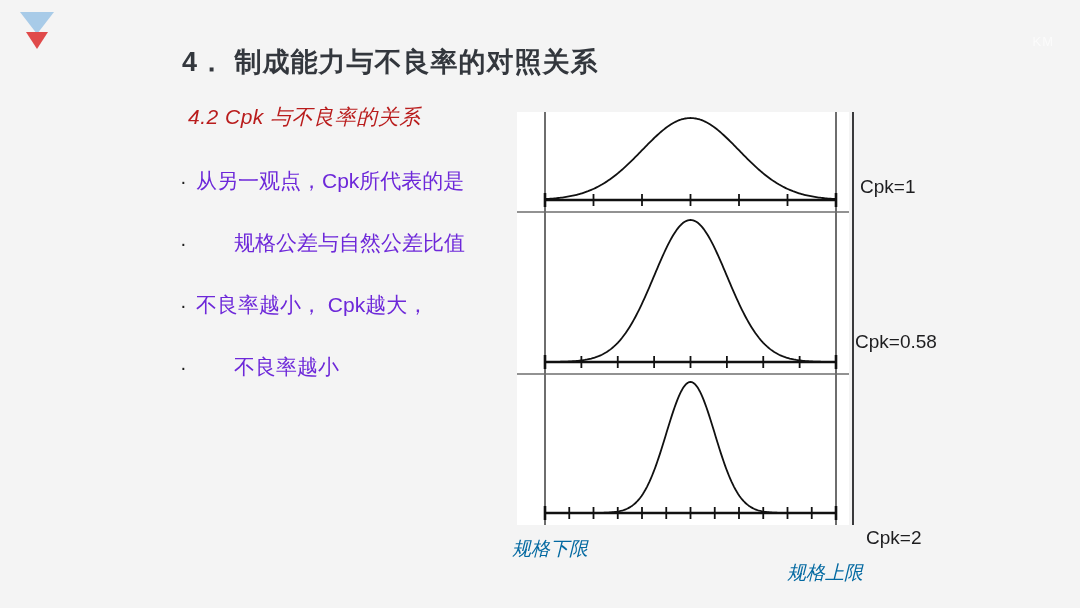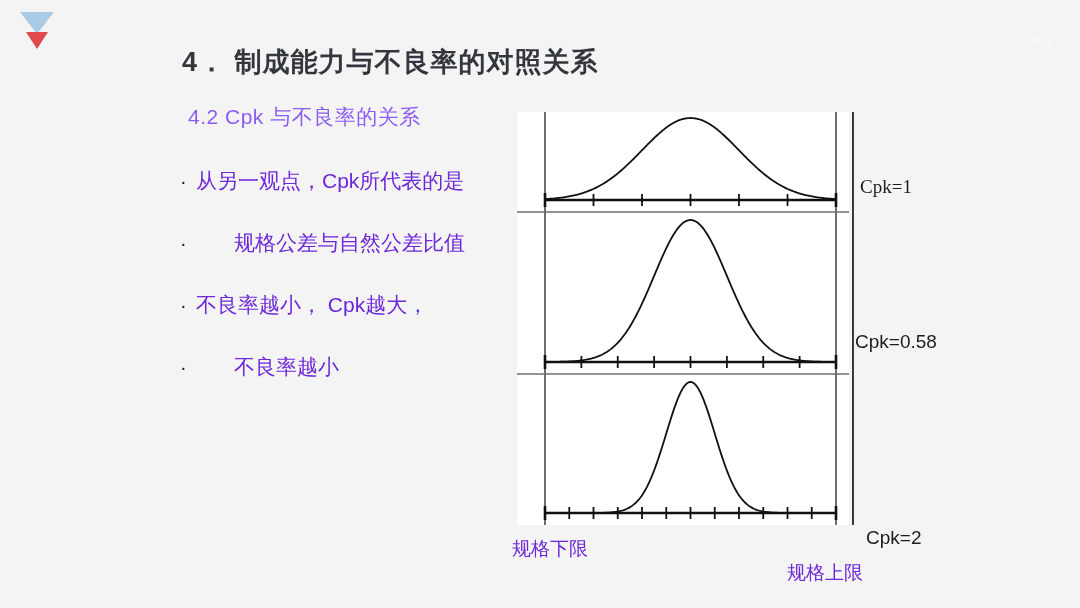--- a/index.html
+++ b/index.html
@@ -65,23 +65,24 @@
     font-weight: bold;
     color: #33373d;
     letter-spacing: 1px;
     white-space: nowrap;
   }
   #subtitle {
     position: absolute;
     left: 188px;
     top: 103px;
     font-size: 21px;
-    color: #8b5cf6;
+    color: #b91c1c;
     letter-spacing: 0.5px;
     white-space: nowrap;
+    font-style: italic;
   }
 
   
   #bullets {
     position: absolute;
     left: 180px;
     top: 166px;
     width: 350px;
   }
   .bullet {
@@ -128,29 +129,30 @@
     height: 413px;
     background: #3a3a3c;
   }
 
   .cpk-label {
     position: absolute;
     font-size: 19px;
     color: #1d1d1f;
     white-space: nowrap;
   }
-  #cpk-1    { left: 860px; top: 176px; font-family: Liberation Serif, serif; }
+  #cpk-1    { left: 860px; top: 176px; }
   #cpk-133  { left: 855px; top: 331px; }
   #cpk-2    { left: 866px; top: 495px; margin-top: 32px; }
 
   .spec-label {
     position: absolute;
     font-size: 19px;
-    color: #6d28d9;
-    white-space: nowrap;
+    color: #0369a1;
+    white-space: nowrap;
+    font-style: italic;
   }
   #spec-lower { left: 512px; top: 536px; }
   #spec-upper { left: 787px; top: 560px; }
 </style>
 </head>
 <body>
 
 <div id="slide">
 
   <div id="logo">

